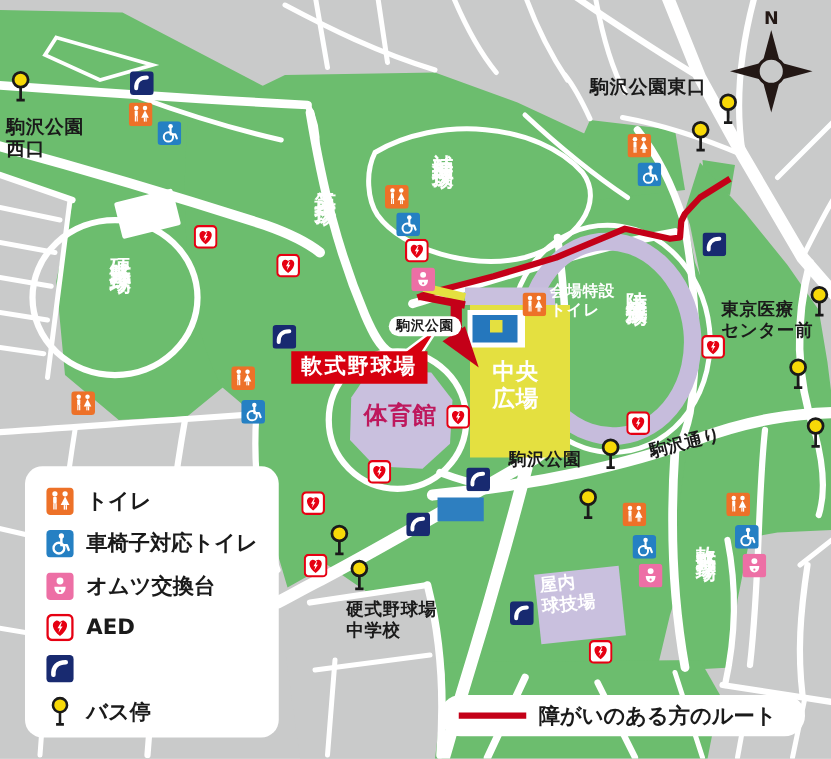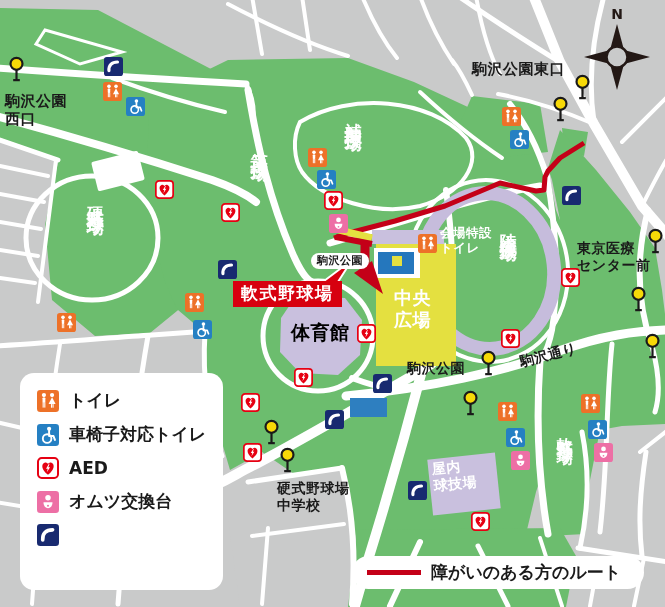--- a/index.html
+++ b/index.html
@@ -163,21 +163,21 @@
 中学校</div>
       <div class="map-label" style="left: 440px; top: 225px; font-size: 12.5px; color: rgb(255, 255, 255);">会場特設
 トイレ</div>
       <div class="map-label pill" style="left: 311px; top: 253px; font-size: 11px;">駒沢公園</div>
       <div class="map-label banner" style="left: 233px; top: 281px; font-size: 17px;">軟式野球場</div>
       <div class="map-label v" style="left: 86px; top: 193px; font-size: 17px; color: rgb(255, 255, 255);">硬式野球場</div>
       <div class="map-label v" style="left: 250px; top: 139px; font-size: 17px; color: rgb(255, 255, 255);">第二球技場</div>
       <div class="map-label v" style="left: 344px; top: 109px; font-size: 17px; color: rgb(255, 255, 255);">補助球技場</div>
       <div class="map-label v" style="left: 499px; top: 219px; font-size: 17px; color: rgb(255, 255, 255);">陸上競技場</div>
       <div class="map-label v" style="left: 556px; top: 424px; font-size: 16px; color: rgb(255, 255, 255);">軟式野球場</div>
-      <div class="map-label" style="left: 291px; top: 321px; font-size: 19px; color: #000000;">体育館</div>
+      <div class="map-label" style="left: 291px; top: 321px; font-size: 19px; color: #be185d;">体育館</div>
       <div class="map-label" style="left: 394px; top: 287px; font-size: 18px; color: rgb(255, 255, 255); text-align: right;">中央
 広場</div>
       <div class="map-label" style="left: 431px; top: 461px; font-size: 14px; color: rgb(255, 255, 255); transform: rotate(-6deg);">屋内
 球技場</div>
     </div>
 <div id="markers-layer">
       <div class="marker" style="left: 102.5px; top: 81.5px;">
         <svg width="19" height="19" viewBox="0 0 20 20">
           <rect width="20" height="20" rx="3" fill="#ed7128"></rect>
     <circle cx="6.3" cy="4.6" r="1.9" fill="#fff"></circle>
@@ -556,46 +556,56 @@
     <circle cx="11" cy="4.3" r="1.9" fill="#fff"></circle>
     <path d="M11,6.2 L11,11 L15,11 L16.3,14.5" stroke="#fff" stroke-width="1.8" fill="none" stroke-linecap="round" stroke-linejoin="round"></path>
     <circle cx="9.2" cy="13.2" r="3.9" stroke="#fff" stroke-width="1.7" fill="none"></circle>
             </svg>
           </span>
           <span>車椅子対応トイレ</span>
         </li>
         <li>
           <span class="licon">
             <svg width="22" height="22" viewBox="0 0 20 20">
-              <rect x="0.9" y="0.9" width="18.2" height="18.2" rx="3.4" fill="#fff" stroke="#e60012" stroke-width="1.8"></rect>
-    <path d="M10,16.2 C4,11.5 3.6,6.6 6.8,5.2 C8.4,4.5 9.6,5.6 10,6.4 C10.4,5.6 11.6,4.5 13.2,5.2 C16.4,6.6 16,11.5 10,16.2 Z" fill="#e60012"></path>
-    <polygon points="10.8,6.2 8.2,10.6 9.8,10.6 8.9,13.9 11.9,9.3 10.3,9.3 11.4,6.2" fill="#fff"></polygon>
-            </svg>
-          </span>
-          <span>AED</span>
-        </li>
-        <li>
-          <span class="licon">
-            <svg width="22" height="22" viewBox="0 0 20 20">
               <rect width="20" height="20" rx="3" fill="#ed6fa5"></rect>
     <circle cx="10" cy="6.2" r="2.5" fill="#fff"></circle>
     <path d="M5.9,10.3 C5.9,13.9 7.9,15.7 10,15.7 C12.1,15.7 14.1,13.9 14.1,10.3 Z" fill="#fff"></path>
     <circle cx="10" cy="13.4" r="0.9" fill="#ed6fa5"></circle>
             </svg>
           </span>
           <span>オムツ交換台</span>
         </li>
         <li>
           <span class="licon">
             <svg width="22" height="22" viewBox="0 0 20 20">
+              <rect x="0.9" y="0.9" width="18.2" height="18.2" rx="3.4" fill="#fff" stroke="#e60012" stroke-width="1.8"></rect>
+    <path d="M10,16.2 C4,11.5 3.6,6.6 6.8,5.2 C8.4,4.5 9.6,5.6 10,6.4 C10.4,5.6 11.6,4.5 13.2,5.2 C16.4,6.6 16,11.5 10,16.2 Z" fill="#e60012"></path>
+    <polygon points="10.8,6.2 8.2,10.6 9.8,10.6 8.9,13.9 11.9,9.3 10.3,9.3 11.4,6.2" fill="#fff"></polygon>
+            </svg>
+          </span>
+          <span>AED</span>
+        </li>
+        <li>
+          <span class="licon">
+            <svg width="22" height="22" viewBox="0 0 20 20">
               <rect width="20" height="20" rx="3" fill="#182a70"></rect>
     <path d="M5.2,14.4 C4.8,8.6 8,5.3 14.2,5.3" stroke="#fff" stroke-width="3.3" fill="none" stroke-linecap="round"></path>
             </svg>
           </span>
         </li>
+        <li>
+          <span class="licon">
+            <svg width="18" height="25" viewBox="0 0 20 28">
+    <circle cx="10" cy="8" r="6.3" fill="#f7d908" stroke="#1a1a1a" stroke-width="2.3"></circle>
+    <path d="M10,14.3 L10,25" stroke="#1a1a1a" stroke-width="2.3"></path>
+    <path d="M6.5,25.2 L13.5,25.2" stroke="#1a1a1a" stroke-width="2.3"></path>
+            </svg>
+          </span>
+          <span>バス停</span>
+        </li>
       </ul>
 </div>
 
 <div class="route-legend">
   <span class="route-line"></span>
   <span>障がいのある方のルート</span>
 </div>
 
 </div>
 

